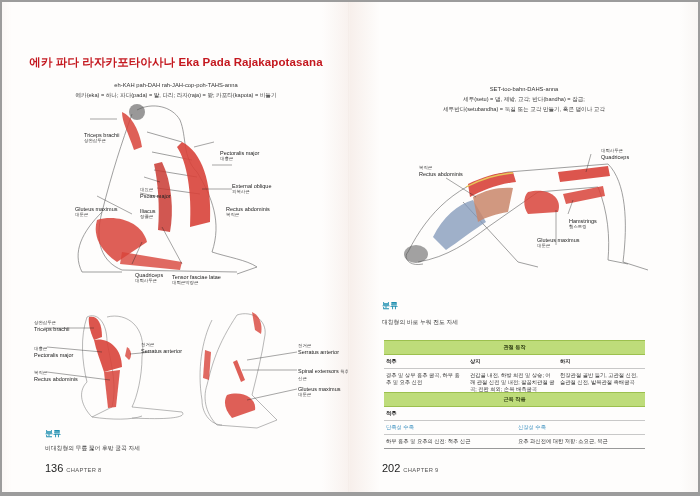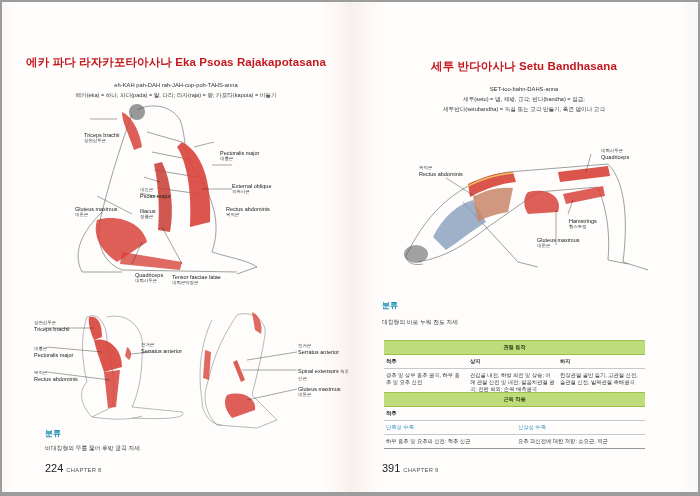--- a/index.html
+++ b/index.html
@@ -27,21 +27,21 @@
   .tbl .hd{font-weight:bold;color:#222;}
   .tbl .blue{color:#3a8fbf;}
   svg{position:absolute;overflow:visible;}
 </style>
 </head>
 <body>
 
 <div class="spread">
 
   <div class="page left">
-    <div class="hdr title" style="top:53px;">에카 파다 라자카포타아사나 Eka Psoas Rajakapotasana</div>
+    <div class="hdr title" style="top:53px;">에카 파다 라자카포타아사나 Eka Pada Rajakapotasana</div>
     <div class="hdr pron" style="top:80px;">eh-KAH pah-DAH rah-JAH-cop-poh-TAHS-anna</div>
     <div class="hdr etym" style="top:90px;">에카(eka) = 하나; 파다(pada) = 발, 다리; 라자(raja) = 왕; 카포타(kapota) = 비둘기</div>
 
     <svg style="left:60px;top:100px;" width="200" height="180" viewBox="0 0 200 180">
       <g fill="none" stroke="#777" stroke-width="0.7">
         <path d="M75 8 C90 0 110 4 118 18 C125 35 120 55 135 70 C150 95 160 120 150 150"></path>
         <path d="M70 12 C60 40 50 70 40 110 C32 140 40 160 60 168 L175 170"></path>
         <path d="M40 110 C20 130 10 150 20 170 L60 170"></path>
         <path d="M150 150 C165 155 185 158 195 165 L175 172"></path>
         <path d="M85 30 L120 40 M90 50 L130 58 M92 68 L135 75 M95 86 L138 92"></path>
@@ -111,27 +111,26 @@
         <line x1="100" y1="60" x2="45" y2="60"></line>
         <line x1="100" y1="79" x2="50" y2="90"></line>
       </g>
     </svg>
     <div class="lbl" style="left:296px;top:341px;"><span class="ko">전거근</span><span>Serratus anterior</span></div>
     <div class="lbl" style="left:296px;top:366px;"><span>Spinal extensors</span> <span style="font-size:4.4px;color:#444;">척추 신근</span></div>
     <div class="lbl" style="left:296px;top:384px;"><span>Gluteus maximus</span><span class="ko">대둔근</span></div>
 
     <div class="sec-h" style="left:43px;top:426px;">분류</div>
     <div class="sec-t" style="left:43px;top:442px;">비대칭형의 무릎 꿇어 후방 굴곡 자세</div>
-    <div class="pgnum" style="left:43px;top:460px;"><span>224</span><span class="ch">CHAPTER 8</span></div>
+    <div class="pgnum" style="left:43px;top:460px;"><span>136</span><span class="ch">CHAPTER 8</span></div>
   </div>
 
   <div class="gutter"></div>
 
   <div class="page right">
-    <div class="hdr title" style="top:57px;">세투 반다아사나 Setu Bandhasana</div>
     <div class="hdr pron" style="top:84px;">SET-too-bahn-DAHS-anna</div>
     <div class="hdr etym" style="top:94px;">세투(setu) = 댐, 제방, 교각; 반다(bandha) = 잠금;</div>
     <div class="hdr etym" style="top:104px;">세투반다(setubandha) = 둑길 또는 교각 만들기, 혹은 댐이나 교각</div>
 
     <svg style="left:48px;top:140px;" width="240" height="130" viewBox="0 0 240 130">
       <g fill="none" stroke="#777" stroke-width="0.7">
         <path d="M10 110 C30 70 60 40 110 30 L210 22 C228 40 230 80 225 120 L250 128"></path>
         <path d="M20 120 C50 115 70 100 90 85 L140 50 L200 45 C210 70 212 95 210 118 L230 122"></path>
         <path d="M10 110 C5 115 10 125 25 122"></path>
         <path d="M65 60 L120 120 L140 125"></path>
@@ -181,15 +180,15 @@
       <div class="row">
         <div class="cell blue" style="width:132px;">단축성 수축</div>
         <div class="cell blue" style="width:129px;">신장성 수축</div>
       </div>
       <div class="row" style="border-bottom-color:#999;">
         <div class="cell" style="width:132px;">하부 흉추 및 요추의 신전: 척추 신근</div>
         <div class="cell" style="width:129px;">요추 과신전에 대한 저항: 소요근, 복근</div>
       </div>
     </div>
 
-    <div class="pgnum" style="left:32px;top:460px;"><span>391</span><span class="ch">CHAPTER 9</span></div>
+    <div class="pgnum" style="left:32px;top:460px;"><span>202</span><span class="ch">CHAPTER 9</span></div>
   </div>
 </div>
 
 </body></html>

